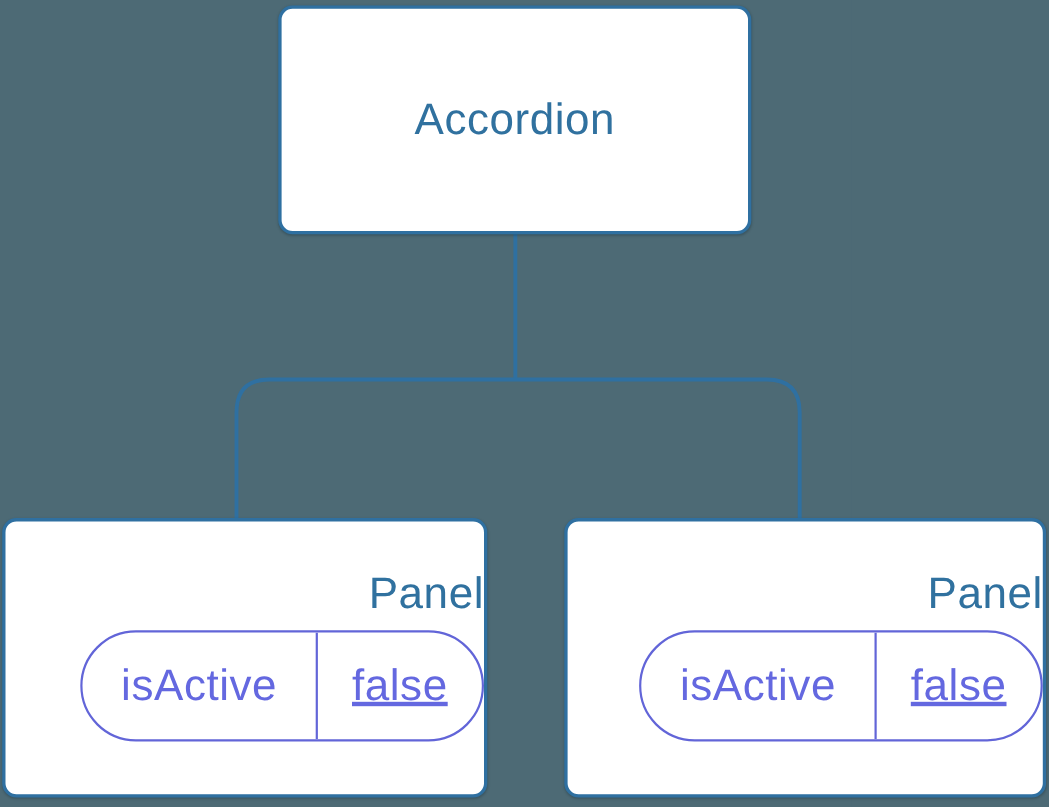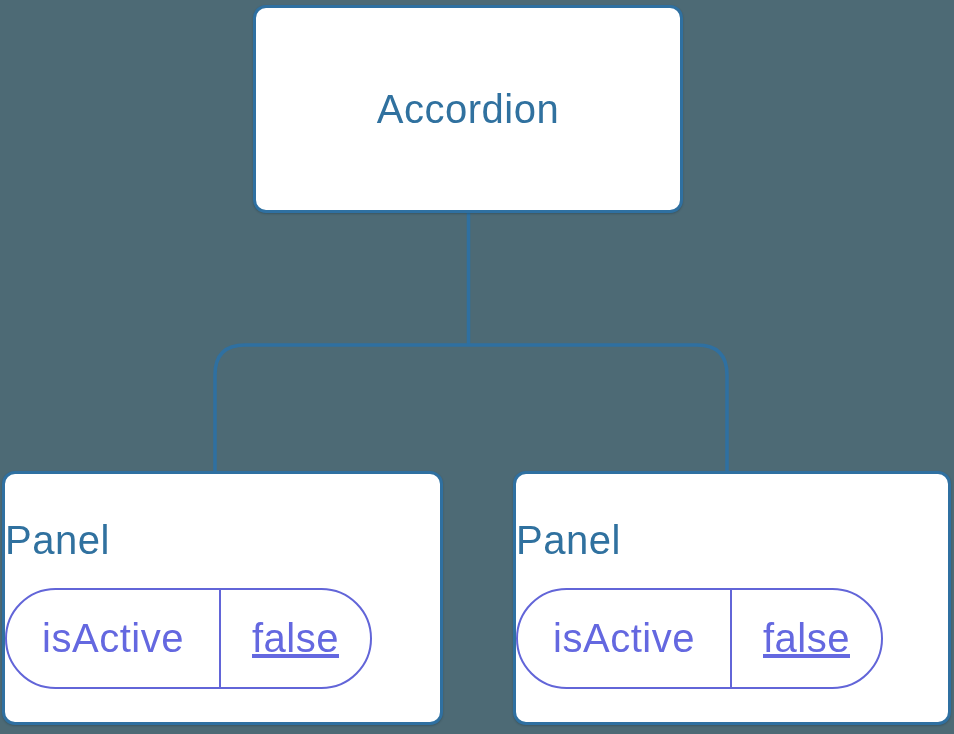--- a/index.html
+++ b/index.html
@@ -55,29 +55,29 @@
     width: 430px; height: 208px;
     display: flex;
     align-items: center;
     justify-content: center;
   }
   .panel-node {
     top: 471px;
     height: 254px;
     display: flex;
     flex-direction: column;
-    align-items: flex-start;
+    align-items: flex-end;
   }
   .panel-node.left  { left: 2px;   width: 441px; }
   .panel-node.right { left: 513px; width: 438px; }
   .panel-node .node-label {
     margin-top: 43px;
   }
   .state-pill {
-    margin-top: 25px;
+    margin-top: 10px;
     width: 367px;
     height: 101px;
     border: 2px solid var(--pill-border);
     border-radius: 51px;
     display: flex;
     align-items: stretch;
     overflow: hidden;
   }
   .pill-cell {
     display: flex;

